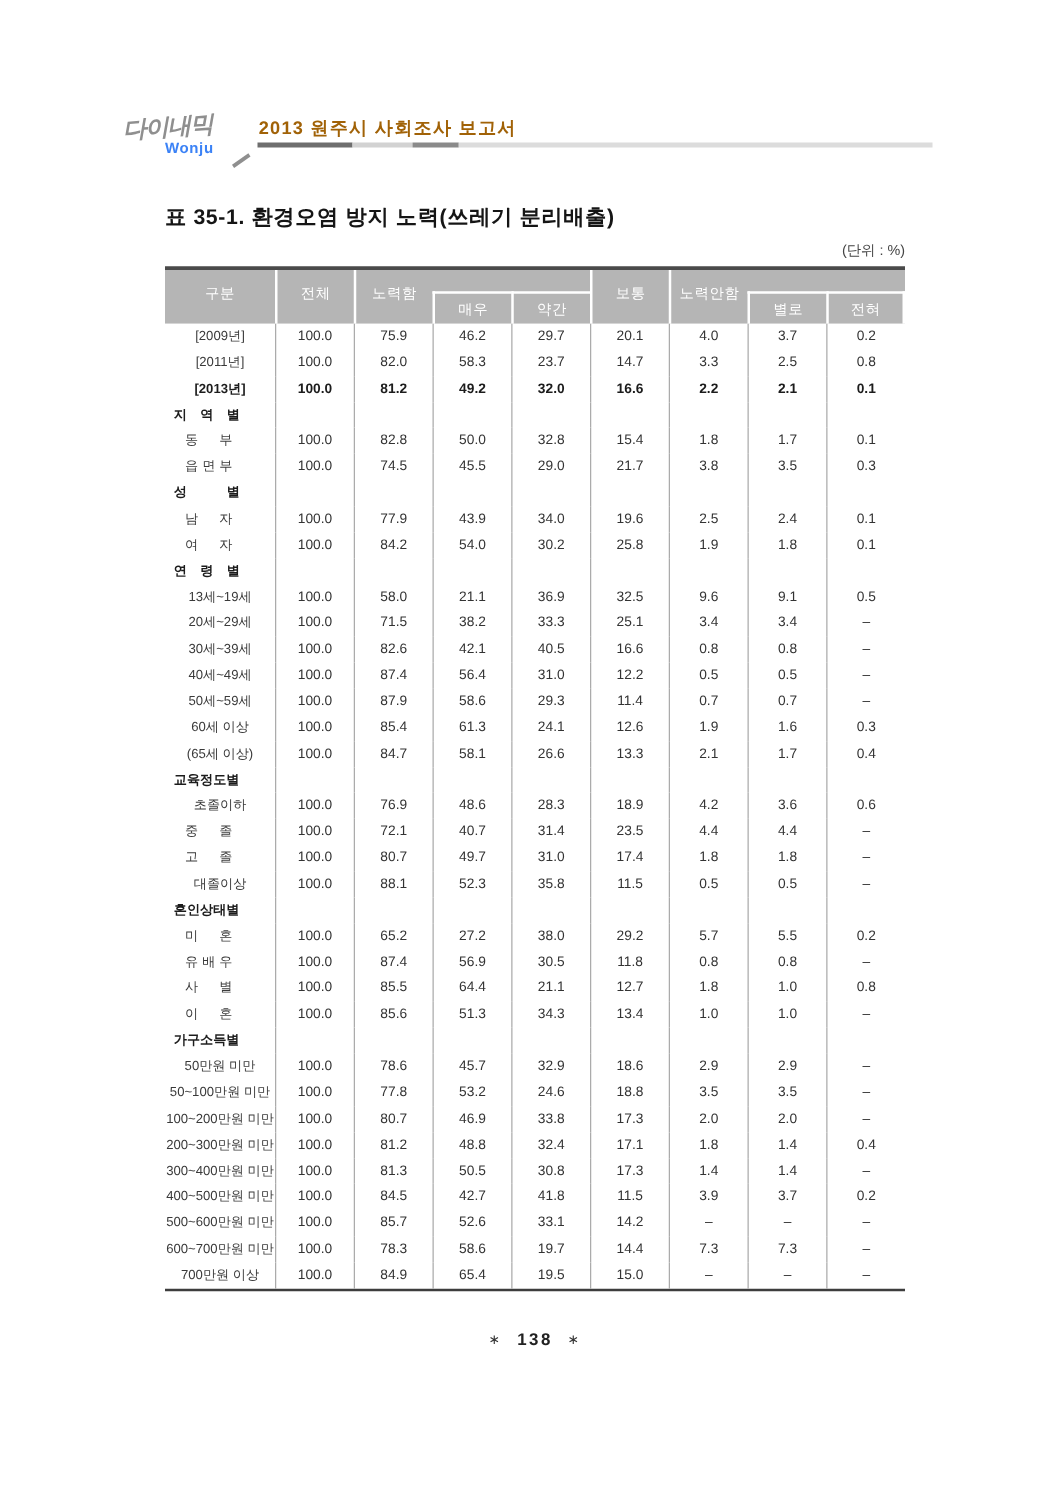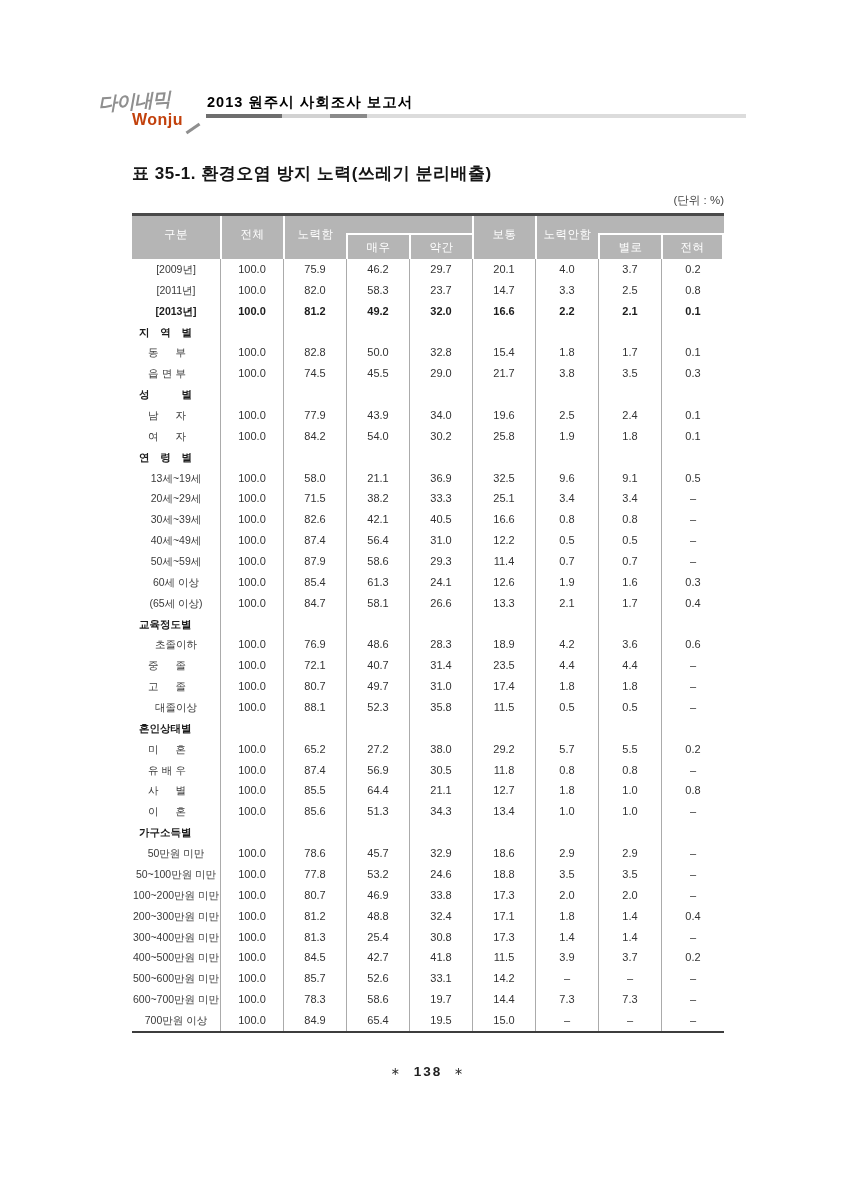--- a/index.html
+++ b/index.html
@@ -15,30 +15,30 @@
   }
 
   
   .hdr-logo { position: absolute; left: 98px; top: 88px; width: 95px; height: 46px; }
   .logo-main {
     display: block; color: #8f8f8f; font-weight: bold; font-style: italic;
     font-size: 19px; letter-spacing: -1px; transform: rotate(-4deg);
     white-space: nowrap;
   }
   .logo-sub {
-    display: block; color: #c2410c; font-weight: bold; font-size: 16px;
+    display: block; color: #3b82f6; font-weight: bold; font-size: 12px;
     margin: -3px 0 0 34px; letter-spacing: 0.5px;
   }
   .logo-swash {
     position: absolute; right: -8px; bottom: 4px; width: 16px; height: 3px;
     background: #8f8f8f; transform: rotate(-35deg);
   }
   .hdr-title {
     position: absolute; left: 207px; top: 93px;
-    font-size: 14.5px; font-weight: bold; color: #000000; letter-spacing: 1px;
+    font-size: 14.5px; font-weight: bold; color: #a16207; letter-spacing: 1px;
     white-space: nowrap;
   }
   .hdr-rule { position: absolute; left: 206px; top: 114px; width: 540px; height: 4px; display: flex; }
   .hdr-rule .seg1 { width: 76px;  height: 100%; background: #6e6e6e; }
   .hdr-rule .seg2 { width: 48px;  height: 100%; background: #d2d2d2; }
   .hdr-rule .seg3 { width: 37px;  height: 100%; background: #8a8a8a; }
   .hdr-rule .seg4 { flex: 1;      height: 100%; background: #dcdcdc; }
 
   
   .tbl-title {
@@ -475,21 +475,21 @@
           <div class="cell val w-val">32.4</div>
           <div class="cell val w-val">17.1</div>
           <div class="cell val w-val">1.8</div>
           <div class="cell val w-val">1.4</div>
           <div class="cell val w-val">0.4</div>
         </div>
         <div class="trow">
           <div class="cell lbl w-lbl center">300~400만원 미만</div>
           <div class="cell val w-val">100.0</div>
           <div class="cell val w-val">81.3</div>
-          <div class="cell val w-val">25.4</div>
+          <div class="cell val w-val">50.5</div>
           <div class="cell val w-val">30.8</div>
           <div class="cell val w-val">17.3</div>
           <div class="cell val w-val">1.4</div>
           <div class="cell val w-val">1.4</div>
           <div class="cell val w-val">–</div>
         </div>
         <div class="trow">
           <div class="cell lbl w-lbl center">400~500만원 미만</div>
           <div class="cell val w-val">100.0</div>
           <div class="cell val w-val">84.5</div>

